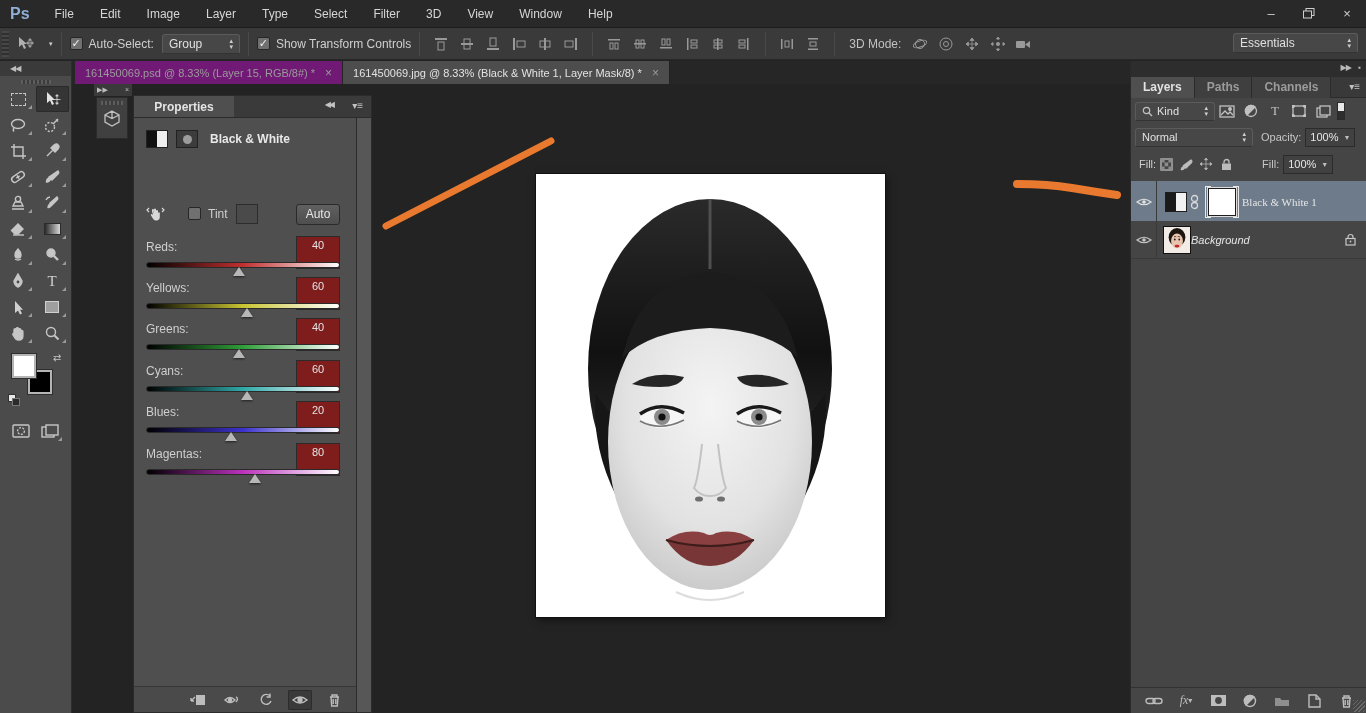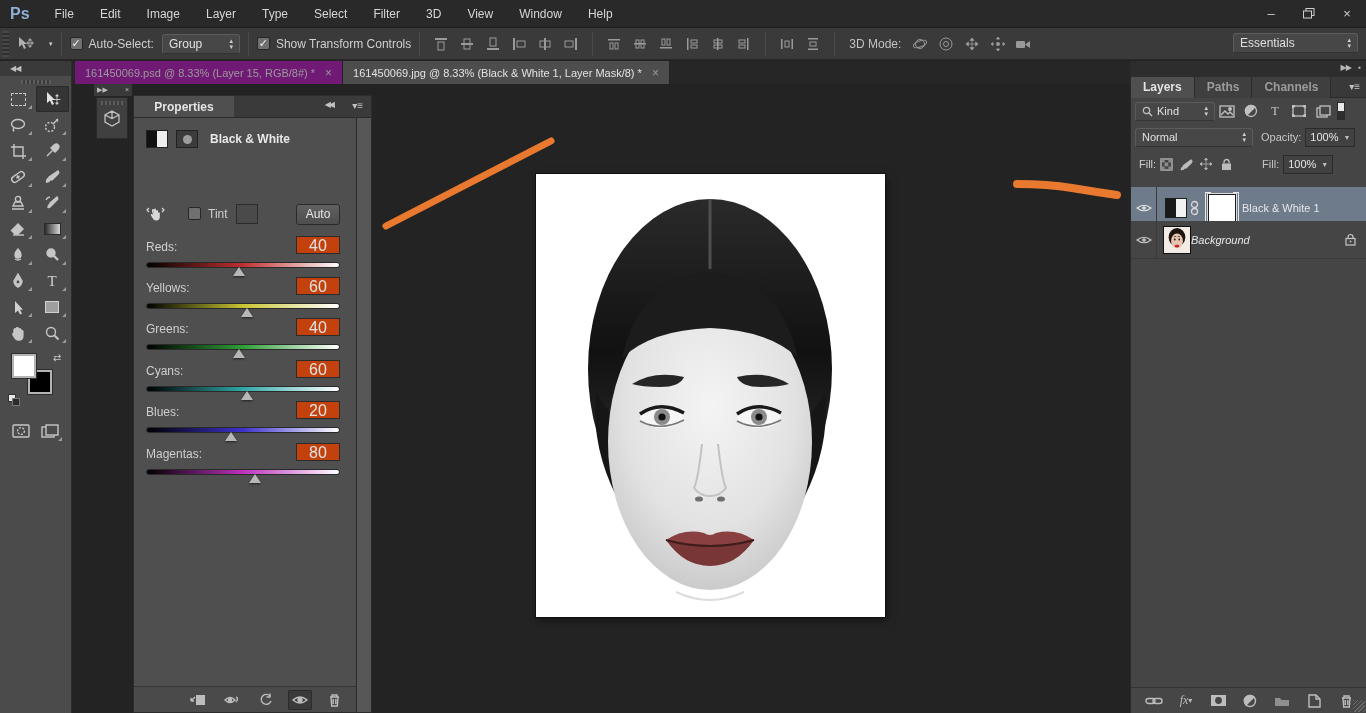--- a/index.html
+++ b/index.html
@@ -88,22 +88,22 @@
   .preset-dd { flex:1; margin-left:8px; justify-content:space-between; }
   .tint-row { position:absolute; left:10px; top:86px; right:14px; height:22px; color:#cfcfcf; font-size:12px;}
   .hand-ic { position:absolute; left:2px; top:0px; }
   .tint-cb { position:absolute; left:44px; top:3px; }
   .tint-lbl { position:absolute; left:64px; top:3px; }
   .tint-swatch { position:absolute; left:92px; top:0px; width:22px; height:20px; background:#4a4a4a; border:1px solid #2c2c2c;}
   .auto-btn { position:absolute; right:2px; top:0; width:44px; height:21px; background:linear-gradient(#606060,#4e4e4e);
     border:1px solid #2a2a2a; border-radius:3px; color:#e6e6e6; font-size:12px; text-align:center; line-height:19px;}
   .sblock { position:absolute; left:12px; right:16px; height:38px; color:#cfcfcf; font-size:12px; }
   .s-label { position:absolute; left:0; top:4px; }
-  .s-valuebox { position:absolute; right:0; top:0; width:44px; height:18px; background:#c2410c; border:1px solid #2b2b2b;
-    color:#e3e3e3; text-align:center; line-height:17px; font-size:16px;}
+  .s-valuebox { position:absolute; right:0; top:0; width:44px; height:33px; background:#7f1d1d; border:1px solid #2b2b2b;
+    color:#e3e3e3; text-align:center; line-height:17px; font-size:11px;}
   .s-track { position:absolute; left:0; right:0; top:26px; height:6px; border-radius:3px; border:1px solid #2a2a2a; }
   .s-thumb { position:absolute; top:4px; margin-left:-6px; width:0; height:0;
     border-left:6px solid transparent; border-right:6px solid transparent; border-bottom:9px solid #b7b7b7;
     filter:drop-shadow(0 1px 1px rgba(0,0,0,.6)); }
   .props-footer { position:absolute; left:0; right:0; bottom:0; height:26px; background:#4a4a4a; border-top:1px solid #373737;
     display:flex; align-items:center; justify-content:flex-end; gap:10px; padding-right:10px;}
   .pf-ic { width:24px; height:20px; display:flex; align-items:center; justify-content:center; border-radius:2px;}
   .pf-ic svg { stroke:#bdbdbd; fill:none; stroke-width:1.4;}
   .pf-ic.active { background:#3a3a3a; box-shadow:inset 0 0 0 1px #2c2c2c; }
 
@@ -759,21 +759,21 @@
             <path d="M3,5.5 V4 a2.5,2.5 0 0 1 5,0 v1.5" fill="none"></path>
           </svg>
         </div>
       <span class="fill-lbl" style="margin-left:26px;">Fill:</span>
       <span class="valbox">
           <span>100%</span>
           <span class="dd">▼</span>
         </span>
     </div>
 
-    <div class="layer-row sel" style="top:126px; height:42px;">
+    <div class="layer-row sel" style="top:120px; height:42px;font-family:Liberation Serif, serif;">
       <div class="eyebox">
         <svg width="16" height="10">
             <path d="M1,5 q7,-5.5 14,0 q-7,5.5 -14,0 Z" fill="none" stroke="#e2e2e2" stroke-width="1.2"></path>
             <circle cx="8" cy="5" r="1.8" fill="#e2e2e2"></circle>
           </svg>
       </div>
       <div class="bw-thumb"></div>
       <svg class="chain8" width="9" height="16">
           <circle cx="4.5" cy="4.5" r="3" fill="none" stroke="#d8d8d8" stroke-width="1.3"></circle>
           <circle cx="4.5" cy="11.5" r="3" fill="none" stroke="#d8d8d8" stroke-width="1.3"></circle>

